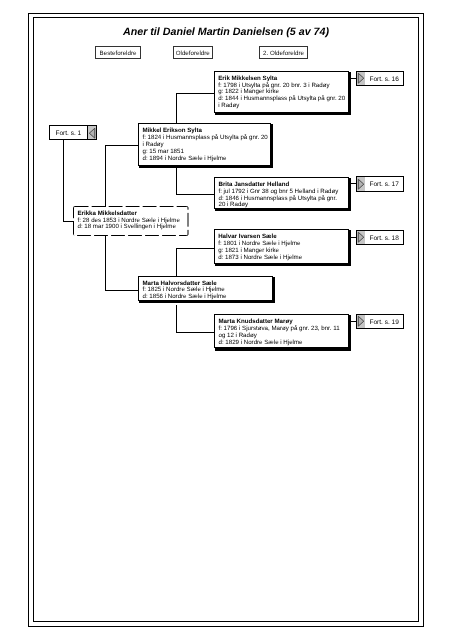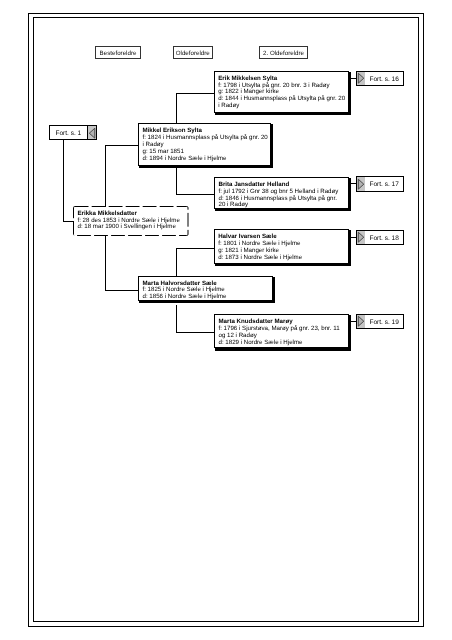--- a/index.html
+++ b/index.html
@@ -42,20 +42,21 @@
   .fbox .tri{width:8.1px;background:#c6c6c6;display:flex;align-items:center;justify-content:center;}
   .fbox .tri.right{border-left:1.1px solid #000;width:9.2px;box-sizing:border-box;}
   .fbox .lbl{flex:1;text-align:center;font-size:6.5px;line-height:16.4px;}
 </style>
 </head>
 <body>
 
 <div id="page">
   <div class="frame-outer"></div>
   <div class="frame-inner"></div>
+  <div class="title">Aner til Daniel Martin Danielsen (5 av 74)</div>
 
   <div class="hdr" style="left:95px;top:45.5px;width:46px;">Besteforeldre</div>
   <div class="hdr" style="left:172.5px;top:45.5px;width:40.5px;">Oldeforeldre</div>
   <div class="hdr" style="left:259px;top:45.5px;width:49px;">2. Oldeforeldre</div>
 
   <div class="ln-v" style="left:62.5px;top:139.5px;height:82px;"></div>
   <div class="ln-h" style="left:62.5px;top:220.5px;width:11px;"></div>
 
   <div class="ln-v" style="left:105px;top:145px;height:62px;"></div>
   <div class="ln-h" style="left:105px;top:145px;width:33.5px;"></div>

